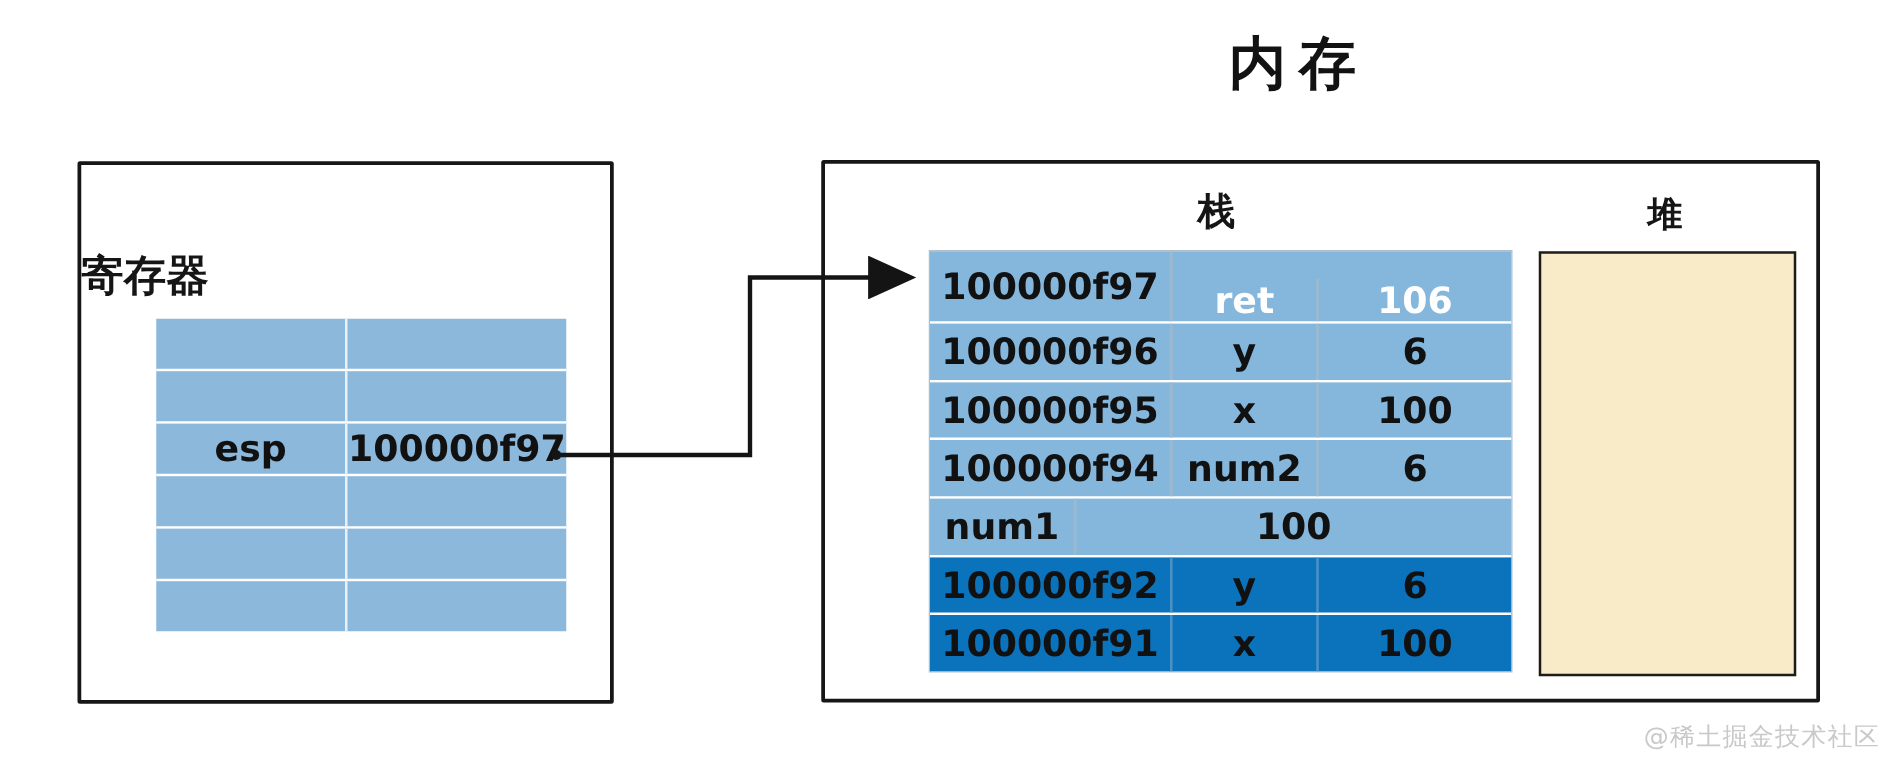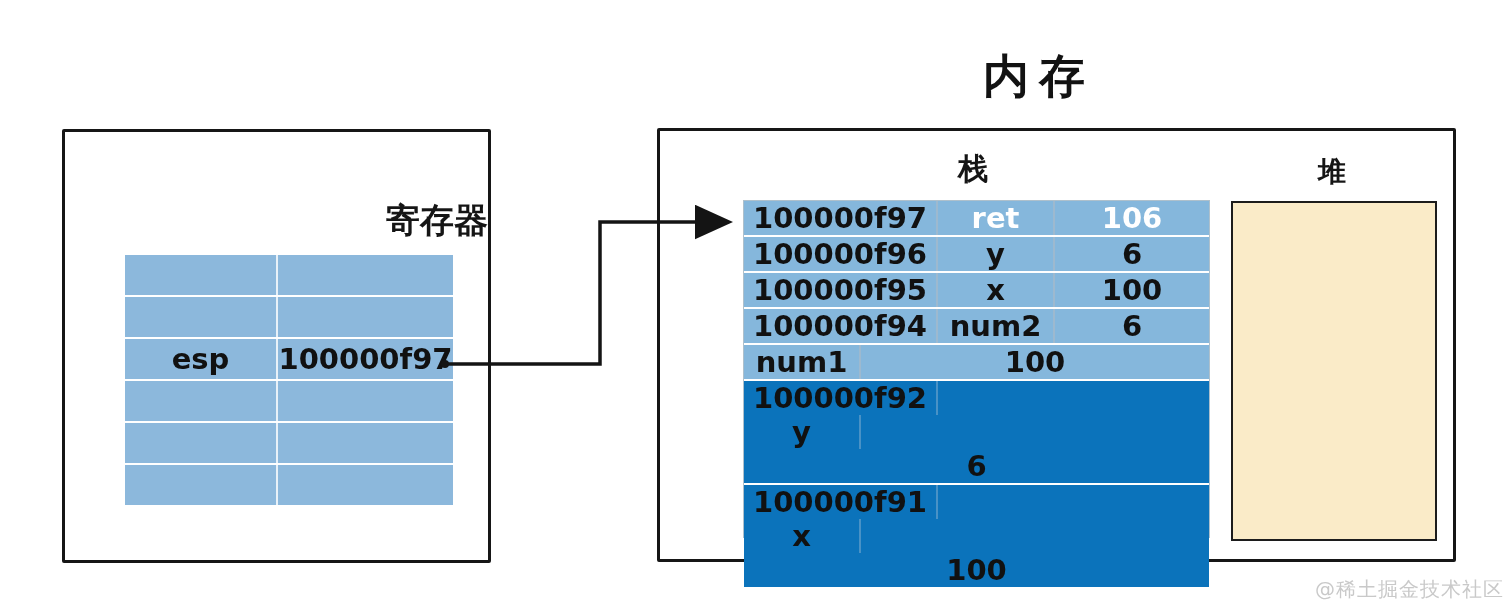--- a/index.html
+++ b/index.html
@@ -62,32 +62,32 @@
     display:flex;flex-direction:column;
     border:1px solid rgba(120,150,170,.6);
   }
   .stack-row{
     flex:1;
     display:flex;
     border-bottom:2px solid var(--divider,#fff);
   }
   .stack-row:last-child{border-bottom:none;}
   .stack-row.light{background:var(--stack-light,#85b7dc);}
-  .stack-row.dark{background:var(--stack-dark,#0b73bb);flex-direction:column;}
+  .stack-row.dark{background:var(--stack-dark,#0b73bb);}
   .stack-cell{
     display:flex;align-items:center;justify-content:center;
     font-size:29px;font-weight:bold;color:var(--text-dark,#111);
     overflow:hidden;
   }
   .stack-cell.c0{width:192px;border-right:2px solid rgba(160,185,205,.9);}
   .stack-cell.c1{width:115px;border-right:2px solid rgba(160,185,205,.9);}
   .stack-cell.c2{flex:1;border-radius:22px;}
   .stack-row.dark .stack-cell.c0,
   .stack-row.dark .stack-cell.c1{border-right-color:rgba(80,150,200,.9);}
-  .stack-cell.white-text{color:var(--text-white,#fff);}
+  .stack-cell.white-text{color:var(--text-white,#fff);margin-top:22px;}
   
   #heap-box{
     position:absolute;
     left:571px;top:70px;
     width:202px;height:336px;
     background:var(--heap-fill,#faebc8);
     border:2px solid #1c1c1c;
   }
   #arrow-layer{position:absolute;left:0;top:0;pointer-events:none;}
   #watermark{
@@ -99,24 +99,24 @@
     white-space:nowrap;
     margin-left:32px;
   }
 </style>
 </head>
 <body>
 
 <div id="canvas" style="--page-bg: #ffffff; --stack-light: #85b7dc; --stack-dark: #0b73bb; --register-fill: #8cb8dc; --heap-fill: #faebc8; --divider: #ffffff; --text-dark: #111111; --text-white: #ffffff; --watermark: #c9c9c9;">
 
 
-  <div class="big-title" style="left:983px;top:46px;letter-spacing:10px;">内存</div>
+  <div class="big-title" style="left:983px;top:20px;letter-spacing:10px;">内存</div>
 
   <div class="box" id="cpu-box">
-    <div class="section-title" style="left:0;right:0;top:66px;text-align:right;font-size:34px;">寄存器</div>
+    <div class="section-title" style="left:0;right:0;top:66px;text-align:left;font-size:34px;">寄存器</div>
     <div id="register-table">
         <div class="reg-row">
           <div class="reg-cell c0"></div>
           <div class="reg-cell c1"></div>
         </div>
         <div class="reg-row">
           <div class="reg-cell c0"></div>
           <div class="reg-cell c1"></div>
         </div>
         <div class="reg-row">

